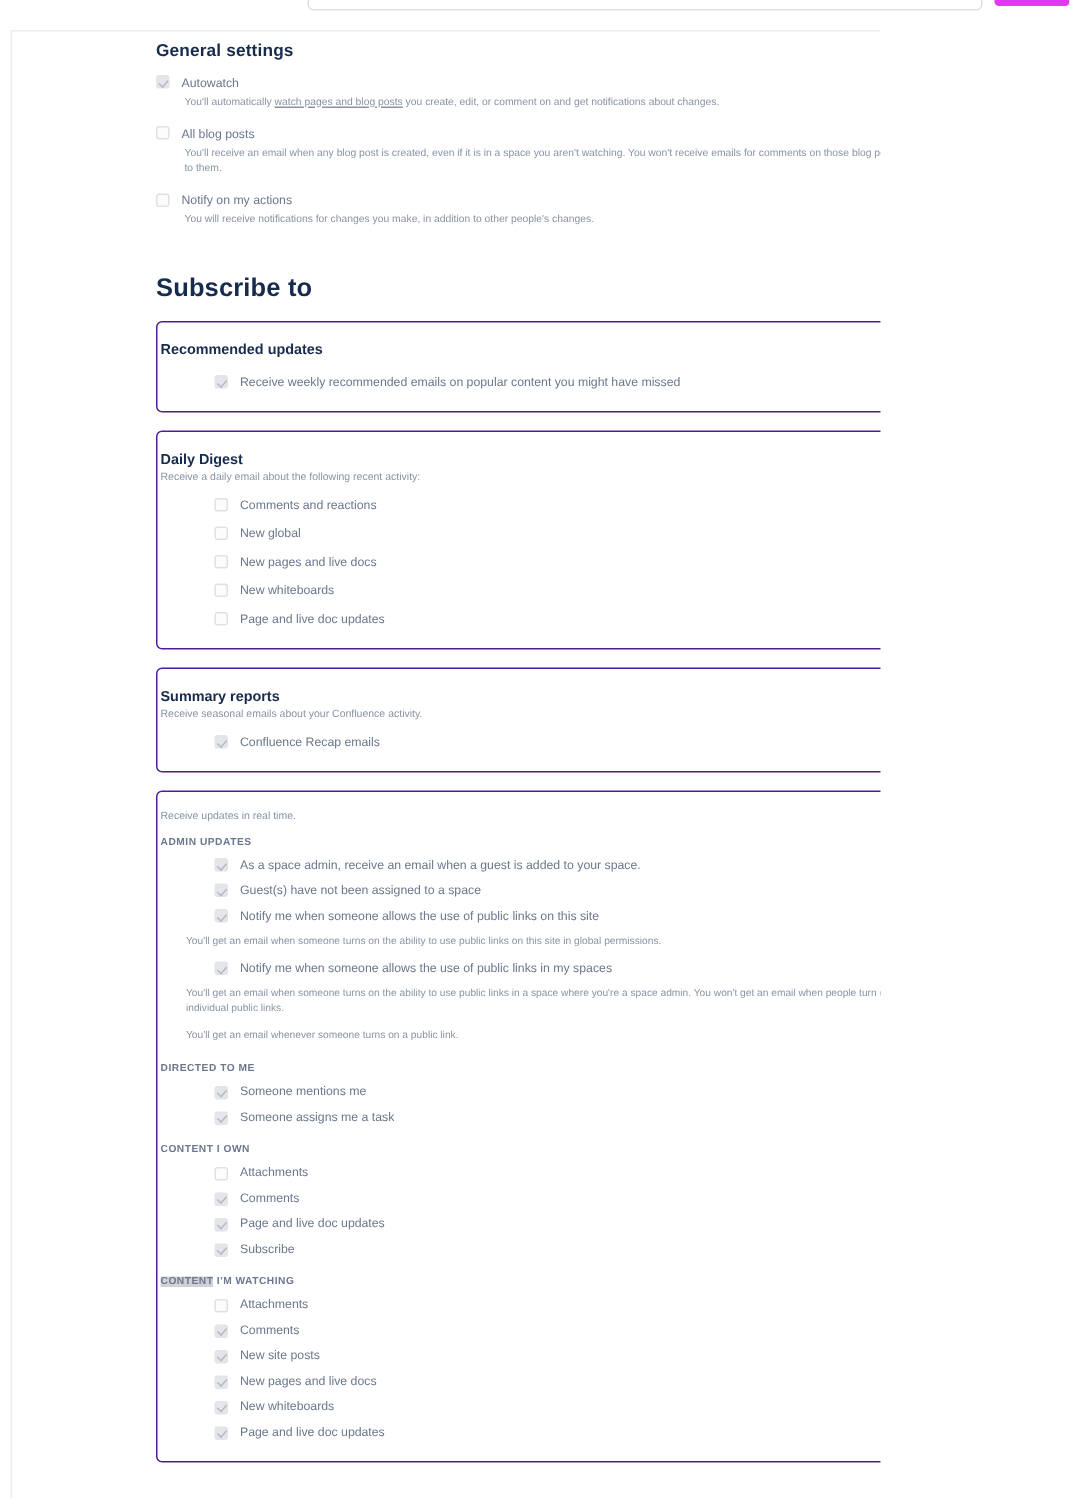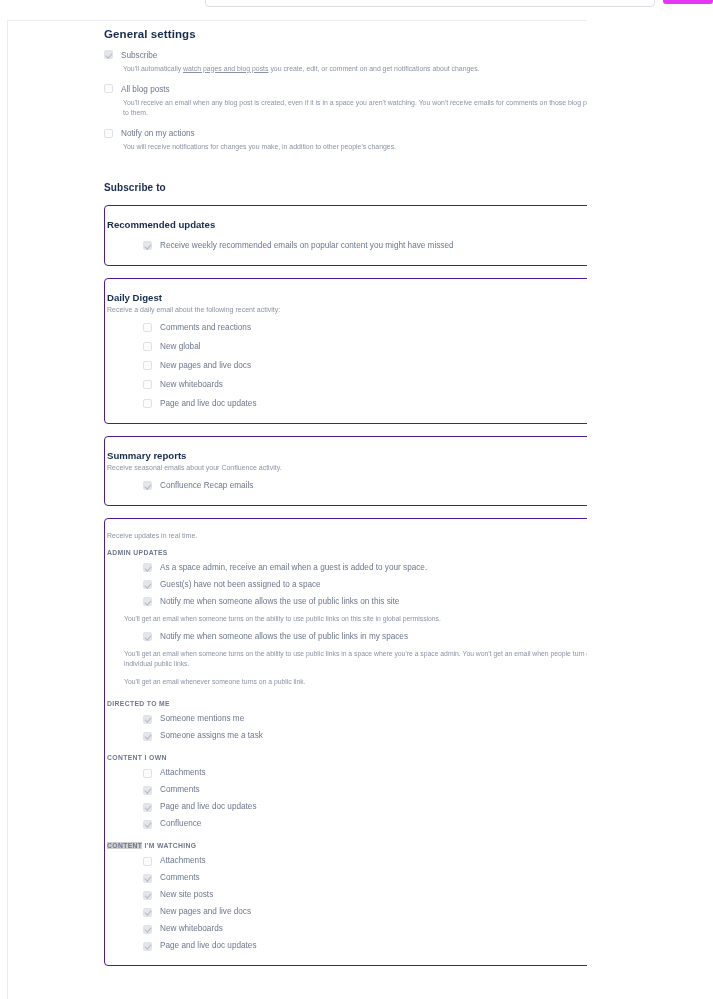--- a/index.html
+++ b/index.html
@@ -48,21 +48,21 @@
   }
 
   h2.section-title {
     font-size: 11.5px;
     font-weight: bold;
     color: #172b4d;
     margin: 7px 0 9px 0;
     letter-spacing: .1px;
   }
   h2.subscribe-title {
-    font-size: 10px;
+    font-size: 17px;
     font-weight: bold;
     color: #172b4d;
     margin: 29px 0 12px 0;
     letter-spacing: .1px;
   }
 
   
   .row { display: flex; align-items: flex-start; margin-bottom: 3px; }
   .row .cb { flex: 0 0 auto; margin-right: 8px; margin-top: 1px; }
   .row .lbl {
@@ -140,21 +140,21 @@
   <div class="top-accent"></div>
 </div>
 
 <div class="frame">
   <div class="content">
 
     <h2 class="section-title">General settings</h2>
     <div id="general-list">
         <div class="row">
           <span class="cb on"></span>
-          <span class="lbl">Subscribe</span>
+          <span class="lbl">Autowatch</span>
         </div>
         <div class="desc">You'll automatically <a href="#">watch pages and blog posts</a> you create, edit, or comment on and get notifications about changes.</div>
         <div class="row">
           <span class="cb off"></span>
           <span class="lbl">All blog posts</span>
         </div>
         <div class="desc">You'll receive an email when any blog post is created, even if it is in a space you aren't watching. You won't receive emails for comments on those blog posts, or changes to them.</div>
         <div class="row">
           <span class="cb off"></span>
           <span class="lbl">Notify on my actions</span>
@@ -252,21 +252,21 @@
           <div class="card-row rt-row">
             <span class="cb on"></span>
             <span class="lbl">Comments</span>
           </div>
           <div class="card-row rt-row">
             <span class="cb on"></span>
             <span class="lbl">Page and live doc updates</span>
           </div>
           <div class="card-row rt-row">
             <span class="cb on"></span>
-            <span class="lbl">Confluence</span>
+            <span class="lbl">Subscribe</span>
           </div>
           <div class="group-head"><span class="sel">CONTENT</span> I'M WATCHING</div>
           <div class="card-row rt-row">
             <span class="cb off"></span>
             <span class="lbl">Attachments</span>
           </div>
           <div class="card-row rt-row">
             <span class="cb on"></span>
             <span class="lbl">Comments</span>
           </div>

